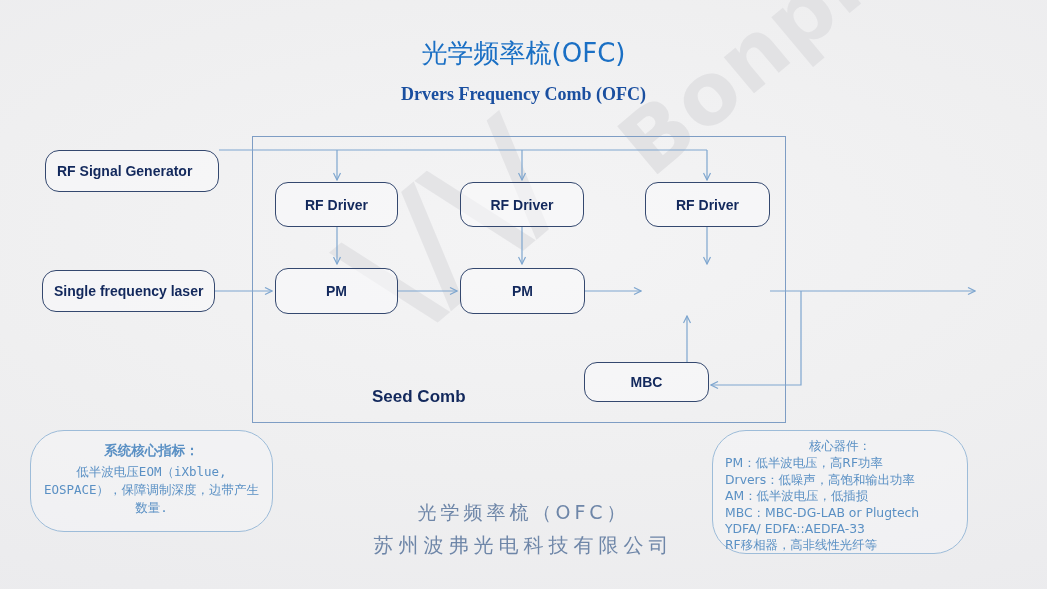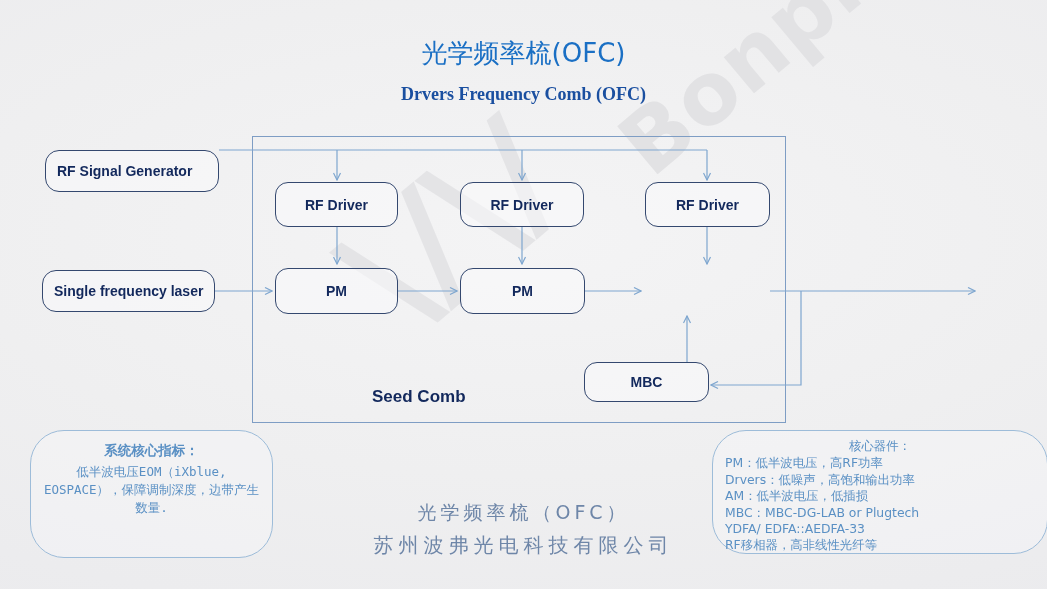--- a/index.html
+++ b/index.html
@@ -113,37 +113,37 @@
     position: absolute;
     box-sizing: border-box;
     border: 1.2px solid #9dbcd9;
     border-radius: 34px;
     background: rgba(250,250,252,0.35);
     color: #5a90c4;
     text-align: center;
   }
   #note-left {
     left: 30px; top: 430px;
-    width: 243px; height: 128px;
+    width: 243px; height: 102px;
     padding: 10px 10px 0 10px;
     font-size: 12.5px;
     line-height: 1.45;
     font-family: "DejaVu Sans Mono", monospace;
   }
   #note-left .hd {
     font-weight: 700;
     font-size: 13.5px;
     font-family: "DejaVu Sans", sans-serif;
     display: block;
     margin-bottom: 2px;
   }
   #note-left .bd { display: block; }
   #note-right {
     left: 712px; top: 430px;
-    width: 336px; height: 124px;
+    width: 256px; height: 124px;
     padding: 7px 12px 0 12px;
     font-size: 12.4px;
     line-height: 1.32;
     text-align: left;
     font-family: "DejaVu Sans", sans-serif;
   }
   #note-right .hd {
     display: block;
     text-align: center;
     margin-bottom: 1px;

